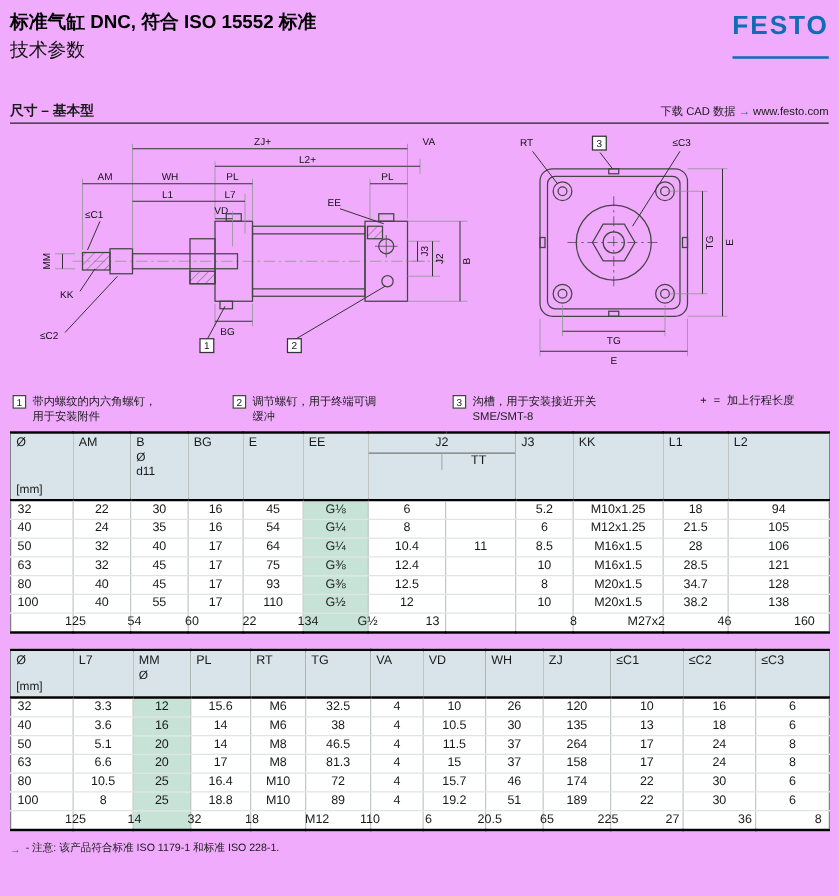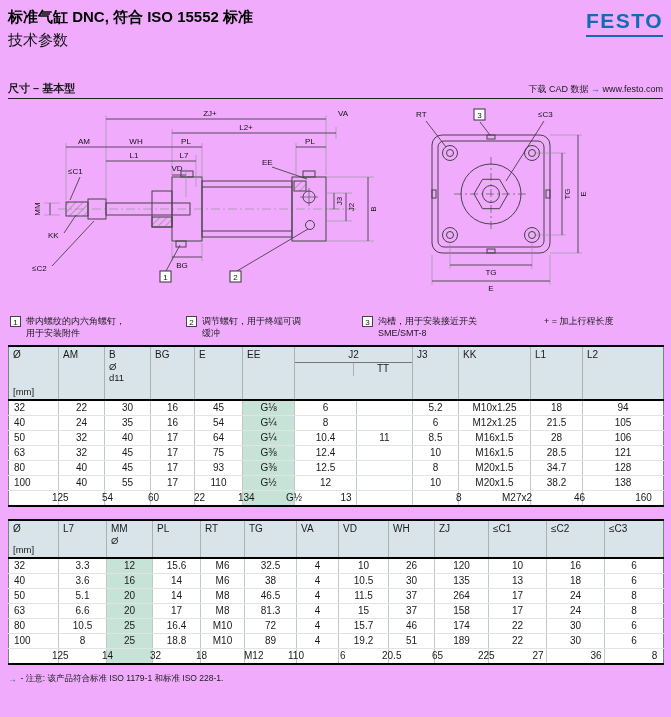--- a/index.html
+++ b/index.html
@@ -10,39 +10,39 @@
     color:#1a1a1a;
     -webkit-font-smoothing:antialiased;
   }
   .page { width:671px; height:717px; padding:8px 8px 4px 8px; position:relative; overflow:hidden; background:#f0abfc; }
 
   
   .topbar { display:flex; justify-content:space-between; align-items:flex-start; }
   .title { font-size:15px; font-weight:bold; color:#000; }
   .subtitle { font-size:15px; margin-top:4px; color:#111; }
   .logo { color:#0f6cb5; font-size:21px; font-weight:bold; letter-spacing:1.5px; line-height:1;
-          border-bottom:2px solid #0f6cb5; padding-bottom:4px; margin-top:2px; }
+          border-bottom:2px solid #0f6cb5; padding-bottom:14px; margin-top:2px; }
 
   
   .section-bar { display:flex; justify-content:space-between; align-items:flex-end;
                  border-bottom:1px solid #222; margin-top:31px; padding-bottom:2px; }
   .section-title { font-size:11px; font-weight:bold; }
   .cad { font-size:9px; }
   .blue { color:#0f6cb5; font-weight:bold; }
 
   
   .drawing-area { display:flex; gap:22px; padding:6px 0 0 16px; height:214px; }
   svg text { font-size:8px; fill:#111; font-family:"Liberation Sans","DejaVu Sans",sans-serif; }
 
   
   .notes { display:flex; gap:16px; font-size:9px; margin:2px 0 6px 2px; align-items:flex-start; line-height:1.35; }
   .note { display:flex; gap:5px; width:160px; }
   .cbox { display:inline-block; width:11px; height:11px; border:1px solid #444; background:#fff;
           text-align:center; line-height:11px; font-size:8px; flex:none; margin-top:1px; }
-  .plus-note { margin-left:6px; white-space:nowrap; }
+  .plus-note { margin-left:22px; white-space:nowrap;font-family:Liberation Mono, monospace; }
 
   
   table.dim-table { width:655px; border-collapse:collapse; background:#fff; table-layout:fixed;
           font-size:10px; border:1px solid #7a8480; border-top:2px solid #000; border-bottom:2px solid #000; }
   .t1 { margin-top:4px; }
   .t2 { margin-top:12px; }
   th { background:#d9e4ea; font-weight:normal; text-align:left; vertical-align:top;
        padding:2px 0 2px 4px; border-right:1px solid #a9b3af; border-bottom:2px solid #000; position:relative; }
   .t1 th { height:54px; }
   .t2 th { height:38px; }

